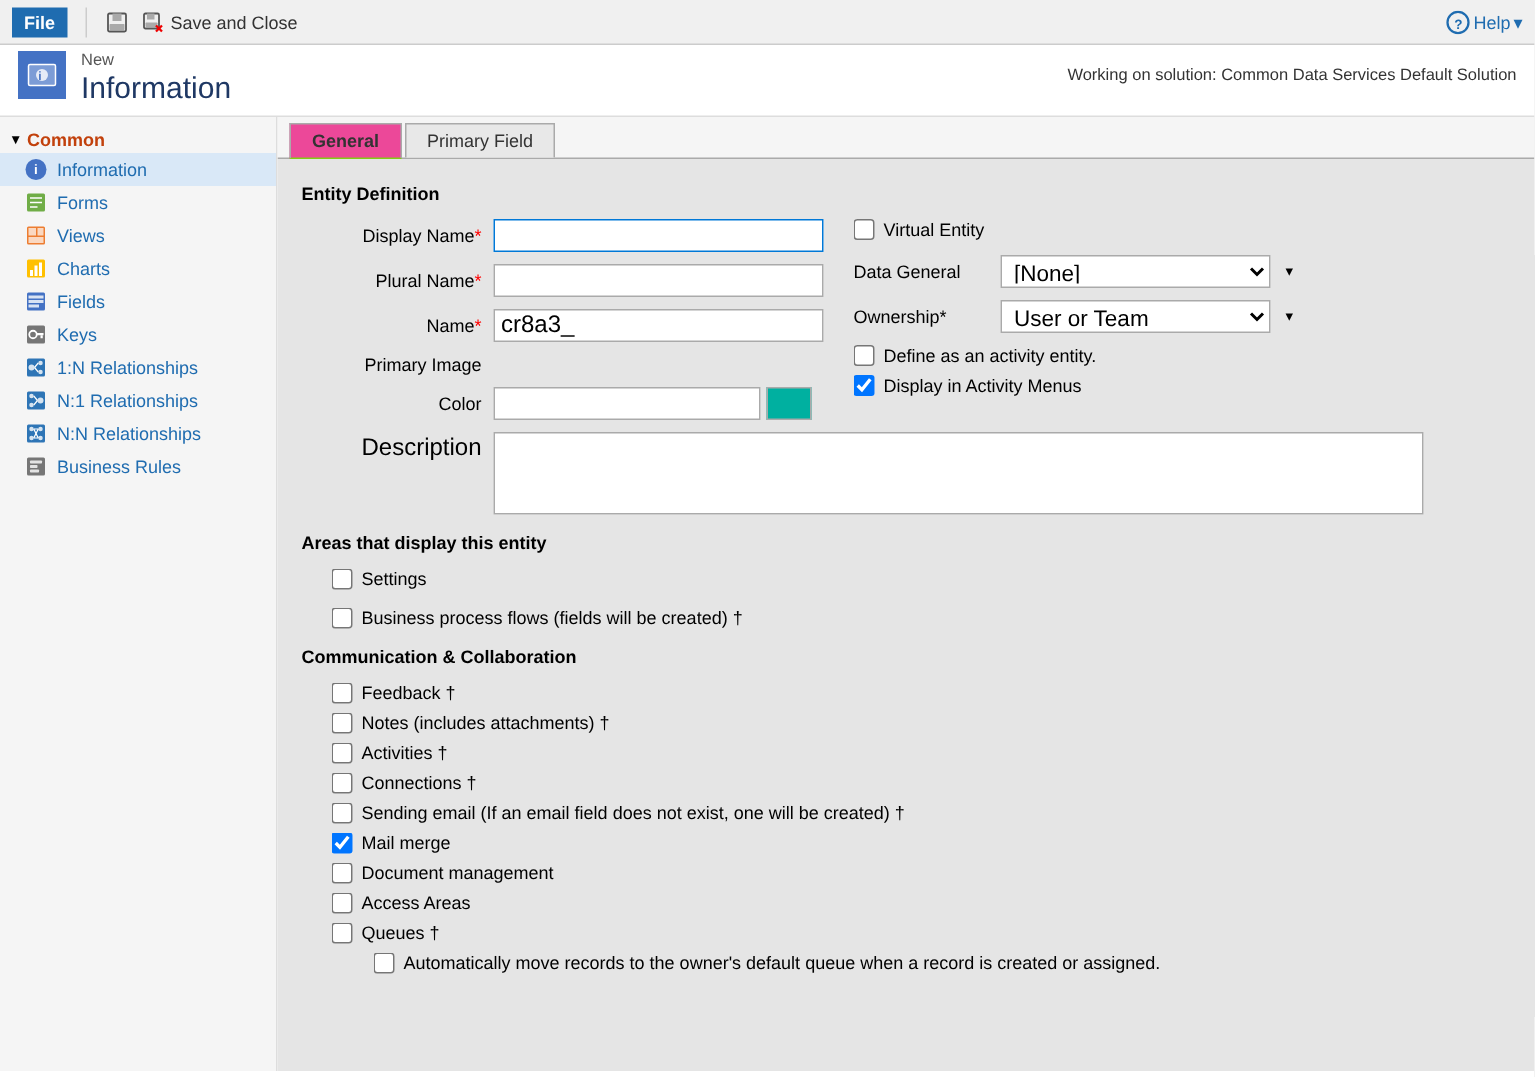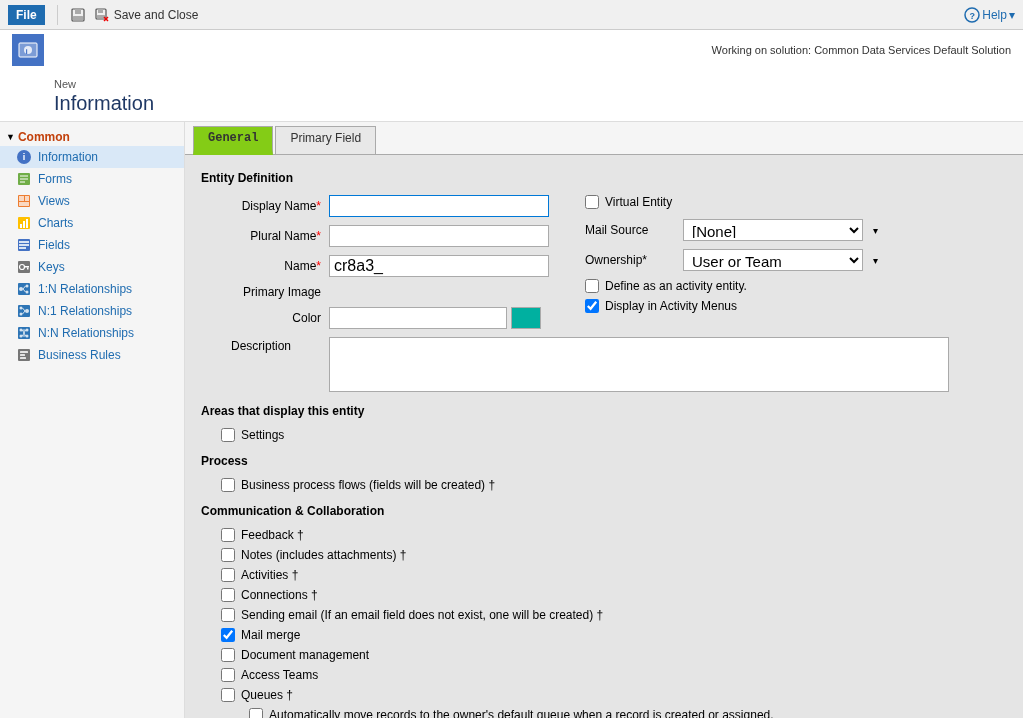--- a/index.html
+++ b/index.html
@@ -8,42 +8,42 @@
     
     #top-bar { display: flex; align-items: center; background: #f0f0f0; border-bottom: 1px solid #ccc; height: 30px; padding: 0 8px; gap: 8px; }
     #file-btn { background: #1f6cb0; color: #fff; border: none; padding: 3px 8px; font-size: 12px; font-weight: bold; cursor: pointer; }
     .toolbar-icon-btn { background: none; border: none; cursor: pointer; display: flex; align-items: center; gap: 4px; font-size: 12px; color: #333; }
     .divider-v { width: 1px; height: 20px; background: #ccc; margin: 0 4px; }
     #help-btn { margin-left: auto; background: none; border: none; cursor: pointer; font-size: 12px; color: #1f6cb0; display: flex; align-items: center; gap: 2px; }
 
     
     #header { background: #fff; border-bottom: 1px solid #ddd; padding: 4px 12px 6px 12px; display: flex; align-items: flex-start; justify-content: space-between; }
     #header-left { display: flex; align-items: flex-start; gap: 10px; }
-    #header-new-label { font-size: 11px; color: #555; margin-top: 44px; }
+    #header-new-label { font-size: 11px; color: #555; }
     #header-icon { width: 32px; height: 32px; background: #4472c4; display: flex; align-items: center; justify-content: center; }
     #header-title { font-size: 20px; font-weight: 400; color: #1f3864; margin-top: 2px; }
     #working-on { font-size: 11px; color: #333; margin-top: 10px; }
 
     
     #main-layout { display: flex; height: calc(718px - 30px - 52px); }
 
     
     #sidebar { width: 185px; min-width: 185px; background: #f5f5f5; border-right: 1px solid #ddd; overflow-y: auto; padding-top: 4px; }
     .sidebar-item { display: flex; align-items: center; gap: 6px; padding: 3px 8px 3px 16px; cursor: pointer; font-size: 12px; color: #1f6cb0; }
     .sidebar-item.active { background: #d9e8f7; }
     .sidebar-item-icon { width: 16px; height: 16px; display: flex; align-items: center; justify-content: center; flex-shrink: 0; }
     .icon-info { background: #4472c4; border-radius: 50%; color: #fff; font-size: 9px; font-weight: bold; width: 14px; height: 14px; display: flex; align-items: center; justify-content: center; }
 
     
     #content { flex: 1; display: flex; flex-direction: column; overflow: hidden; }
 
     
     #tabs { display: flex; border-bottom: 1px solid #aaa; background: #f5f5f5; padding: 0 8px; padding-top: 4px; gap: 2px; }
     .tab { padding: 4px 14px; border: 1px solid #aaa; border-bottom: none; background: #e8e8e8; cursor: pointer; font-size: 12px; color: #333; }
-    .tab.active { background: #84cc16; border-bottom: 6px solid #84cc16; margin-bottom: -1px; font-weight: bold; font-family: Liberation Mono, monospace; }
+    .tab.active { background: #ec4899; border-bottom: 1px solid #84cc16; margin-bottom: -1px; font-weight: bold; }
 
     
     #form-content { flex: 1; overflow-y: scroll; padding: 16px; background: #e5e5e5; }
 
     
     .section-header { font-weight: bold; font-size: 12px; margin-bottom: 10px; color: #000; }
 
     
     .form-row { display: flex; align-items: center; margin-bottom: 8px; gap: 8px; }
     .form-label { width: 120px; text-align: right; font-size: 12px; flex-shrink: 0; }
@@ -58,21 +58,21 @@
     .checkbox-row { display: flex; align-items: center; gap: 6px; font-size: 12px; margin-bottom: 6px; }
     .checkbox-row input[type=checkbox] { width: 14px; height: 14px; }
 
     
     .color-field { display: flex; align-items: center; gap: 4px; }
     .color-input { width: 180px; height: 22px; border: 1px solid #aaa; padding: 2px 4px; font-size: 12px; }
     .color-swatch { width: 30px; height: 22px; background: #00b0a0; border: 1px solid #aaa; }
 
     
     .desc-row { display: flex; align-items: flex-start; margin-bottom: 8px; gap: 8px; }
-    .desc-label { width: 120px; text-align: center; font-size: 12px; padding-top: 2px; flex-shrink: 0; }
+    .desc-label { width: 120px; text-align: right; font-size: 16px; padding-top: 2px; flex-shrink: 0; }
     .desc-textarea { width: 620px; height: 55px; border: 1px solid #aaa; padding: 4px; font-size: 12px; resize: none; font-family: inherit; }
 
     
     .areas-section { margin-top: 12px; margin-bottom: 12px; }
     .process-section { margin-bottom: 12px; }
     .collab-section { margin-bottom: 12px; }
 
     .checkbox-indent { padding-left: 20px; }
 
     
@@ -270,21 +270,21 @@
 
     <div id="tabs">
       <div class="tab active">General</div>
       <div class="tab">Primary Field</div>
     </div>
 
     <div id="form-content">
 
       <div class="section-header">Entity Definition</div>
 
-      <div style="display:flex; gap:36px;">
+      <div style="display:flex; gap:20px;">
 
         <div>
 
           <div class="form-row">
             <label class="form-label">
               <span>Display Name</span><span class="required">*</span>
             </label>
             <input type="text" class="form-input" value="" style="border-color: rgb(0, 120, 215);">
           </div>
 
@@ -316,21 +316,21 @@
         </div>
 
         <div style="padding-top:0;">
 
           <div class="checkbox-row" style="margin-bottom:10px;">
             <input type="checkbox" style="">
             <span>Virtual Entity</span>
           </div>
 
           <div class="right-field">
-            <label class="right-label">Mail Source</label>
+            <label class="right-label">Data General</label>
             <select class="right-select">
               <option>[None]</option>
             </select>
             <span style="font-size:10px;margin-left:2px;">▾</span>
           </div>
 
           <div class="right-field">
             <label class="right-label">
               <span>Ownership</span><span class="required">*</span>
             </label>
@@ -360,21 +360,20 @@
 
       <div class="areas-section">
         <div class="section-header">Areas that display this entity</div>
         <div class="checkbox-row checkbox-indent">
           <input type="checkbox" style="">
           <span>Settings</span>
         </div>
       </div>
 
       <div class="process-section">
-        <div class="section-header">Process</div>
         <div class="checkbox-row checkbox-indent">
           <input type="checkbox" style="">
           <span>Business process flows (fields will be created) †</span>
         </div>
       </div>
 
       <div class="collab-section">
         <div class="section-header">Communication &amp; Collaboration</div>
         <div class="checkbox-row checkbox-indent">
           <input type="checkbox" style="">
@@ -399,21 +398,21 @@
         <div class="checkbox-row checkbox-indent">
           <input type="checkbox" checked="" style="">
           <span>Mail merge</span>
         </div>
         <div class="checkbox-row checkbox-indent">
           <input type="checkbox" style="">
           <span>Document management</span>
         </div>
         <div class="checkbox-row checkbox-indent">
           <input type="checkbox" style="">
-          <span>Access Teams</span>
+          <span>Access Areas</span>
         </div>
         <div class="checkbox-row checkbox-indent">
           <input type="checkbox" style="">
           <span>Queues †</span>
         </div>
         <div class="checkbox-row" style="padding-left:48px;">
           <input type="checkbox" style="">
           <span>Automatically move records to the owner's default queue when a record is created or assigned.</span>
         </div>
       </div>

